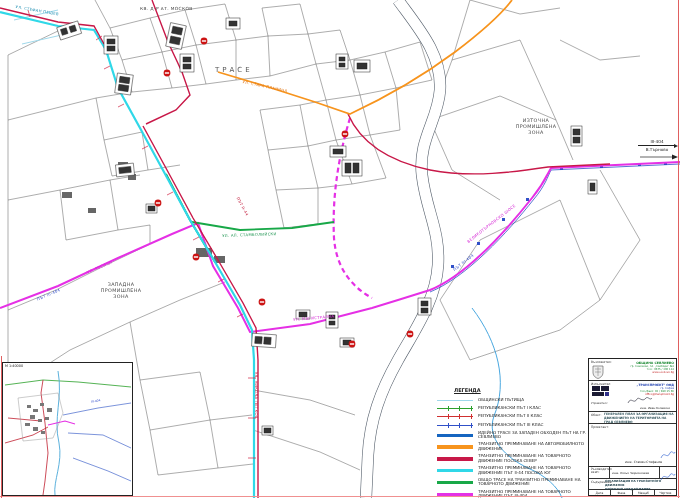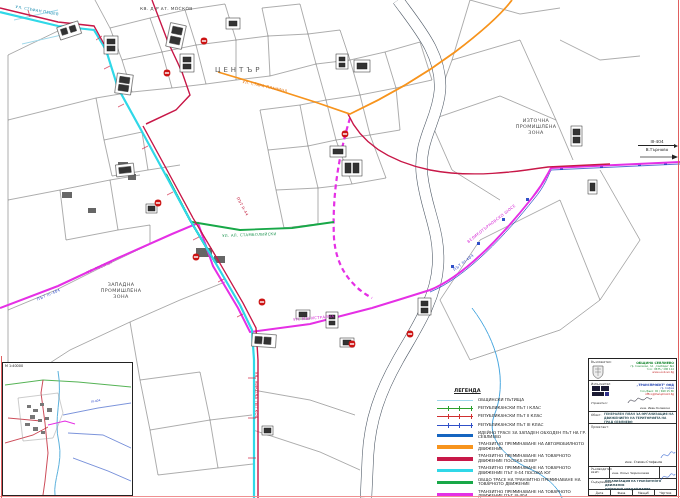--- a/index.html
+++ b/index.html
@@ -258,21 +258,21 @@
           <rect x="-2.1" y="-0.7" width="4.2" height="1.4" fill="#fff"></rect>
         </g>
       <g transform="translate(345,134)">
           <circle r="3.4" fill="#cc1414"></circle>
           <rect x="-2.1" y="-0.7" width="4.2" height="1.4" fill="#fff"></rect>
         </g>
     </g>
   </svg>
 
   <span class="lbl lbl-district" style="left:140px;top:6px;">КВ. Д-Р АТ. МОСКОВ</span>
-  <span class="lbl lbl-center" style="left:215px;top:66px;">ЦЕНТЪР</span>
+  <span class="lbl lbl-center" style="left:215px;top:66px;">ТРАСЕ</span>
   <span class="lbl lbl-zone" style="left:98px;top:282px;width:46px;">ЗАПАДНА
 ПРОМИШЛЕНА
 ЗОНА</span>
   <span class="lbl lbl-zone" style="left:510px;top:118px;width:52px;">ИЗТОЧНА
 ПРОМИШЛЕНА
 ЗОНА</span>
 
   <span class="lbl street c-cyan" style="left:16px;top:4px;transform:rotate(10deg);">УЛ. СТЕФАН ПЕШЕВ</span>
   <span class="lbl street c-orange" style="left:243px;top:79px;transform:rotate(12deg);">УЛ. СТАРА ПЛАНИНА</span>
   <span class="lbl street c-red" style="left:259px;top:372px;transform:rotate(90deg);">УЛ. НИКОЛА ПЕТКОВ</span>

